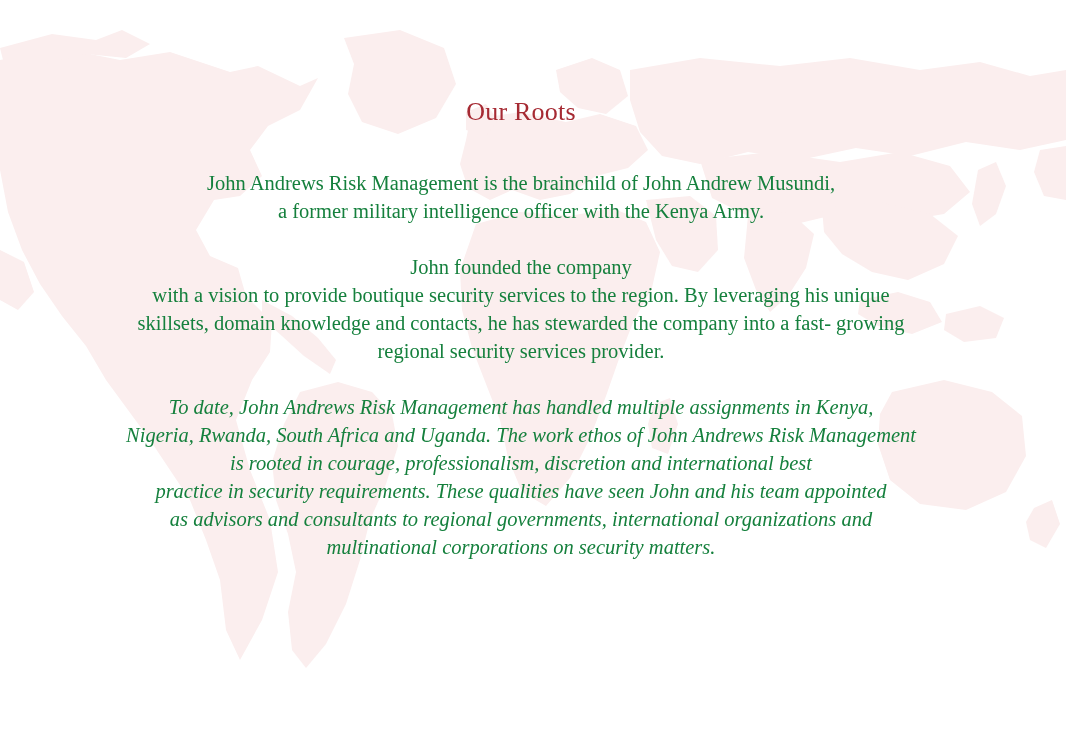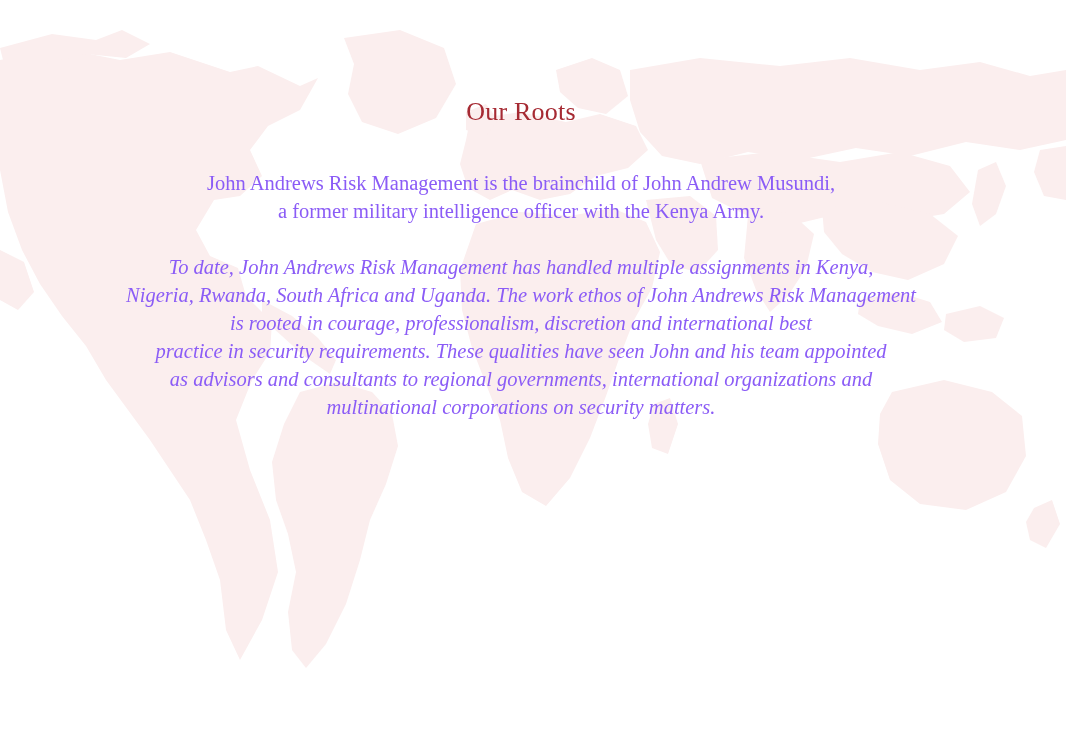--- a/index.html
+++ b/index.html
@@ -44,21 +44,21 @@
   #page-title {
     color: #a62a33;
     font-size: 26px;
     font-weight: normal;
     line-height: 1.2;
     margin: 0 0 42px 0;
     letter-spacing: 0.2px;
   }
 
   .para {
-    color: #8b5cf6;
+    color: #15803d;
     font-size: 20.5px;
     line-height: 28px;
     margin: 0 0 28px 0;
     white-space: pre-line;
   }
   .para:last-child {
     margin-bottom: 0;
     font-style: italic;
   }
 </style>
@@ -112,19 +112,23 @@
       <path d="M0 250 L24 262 L34 292 L18 310 L0 300 Z"></path>
     </g>
   </svg>
 </div>
 
 <div id="content">
   <h1 id="page-title">Our Roots</h1>
 
   <p class="para">John Andrews Risk Management is the brainchild of John Andrew Musundi,
 a former military intelligence officer with the Kenya Army.</p>
+  <p class="para">John founded the company
+with a vision to provide boutique security services to the region. By leveraging his unique
+skillsets, domain knowledge and contacts, he has stewarded the company into a fast- growing
+regional security services provider.</p>
   <p class="para">To date, John Andrews Risk Management has handled multiple assignments in Kenya,
 Nigeria, Rwanda, South Africa and Uganda. The work ethos of John Andrews Risk Management
 is rooted in courage, professionalism, discretion and international best
 practice in security requirements. These qualities have seen John and his team appointed
 as advisors and consultants to regional governments, international organizations and
 multinational corporations on security matters.</p>
 </div>
 
 </body></html>

